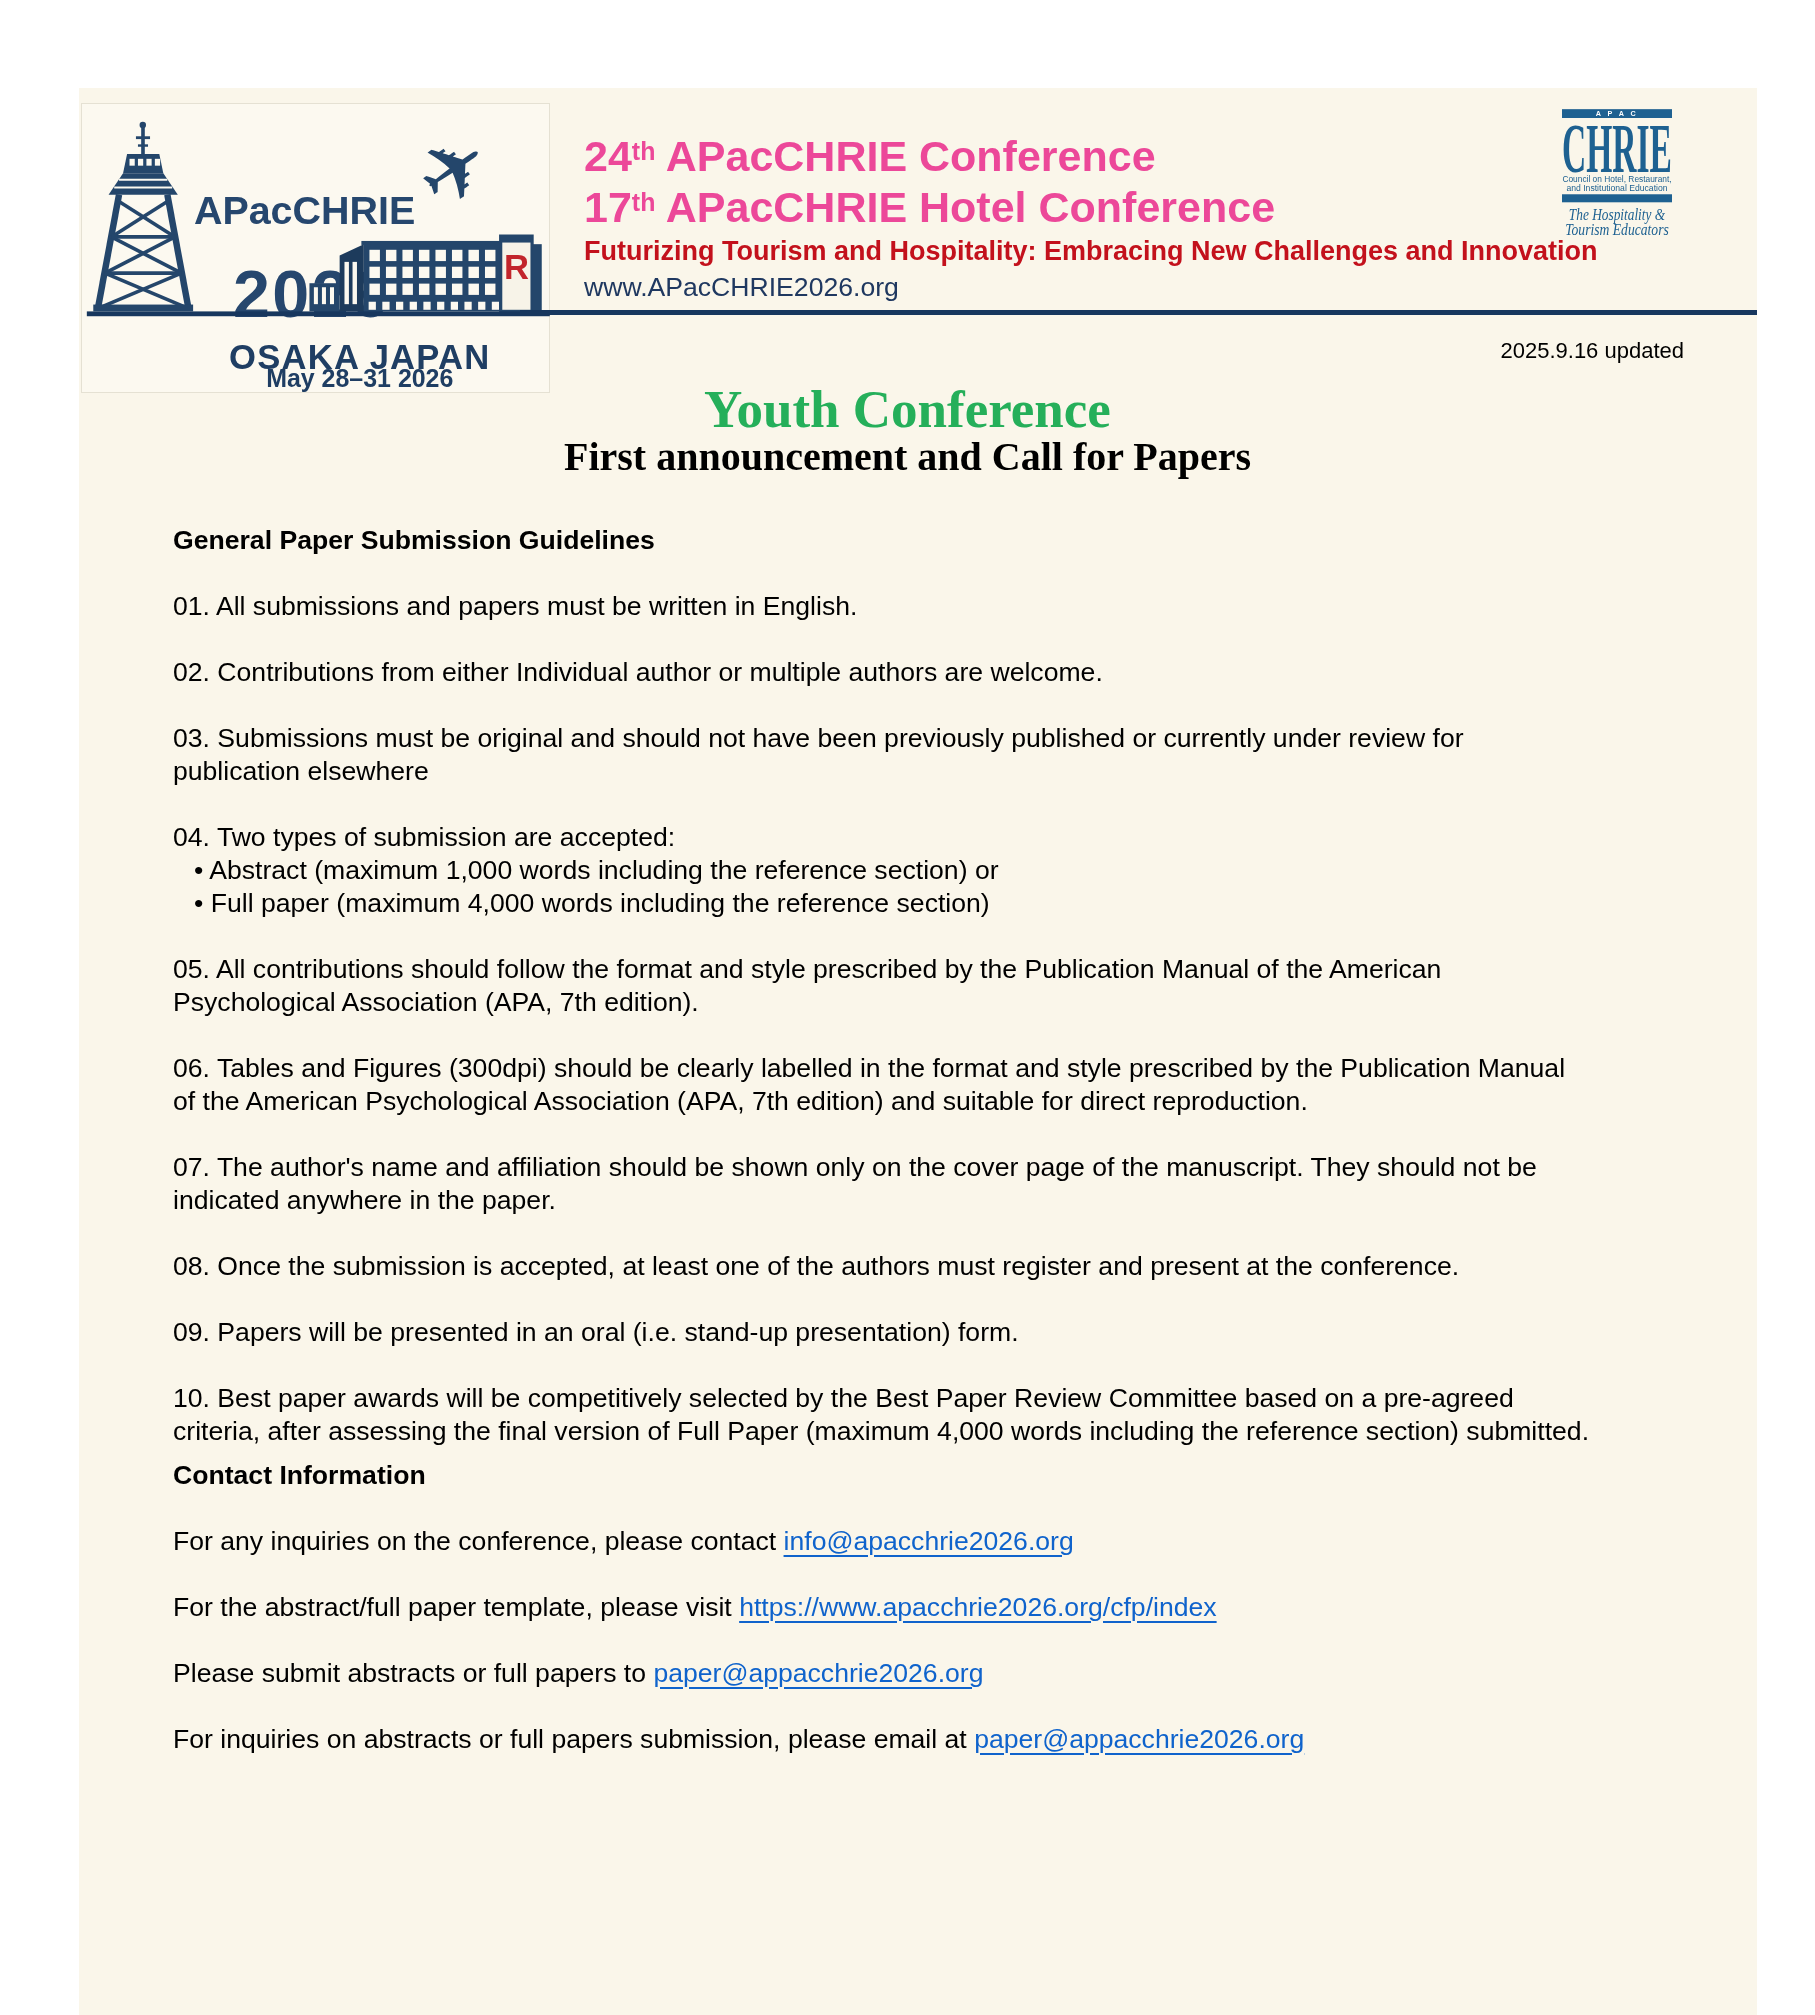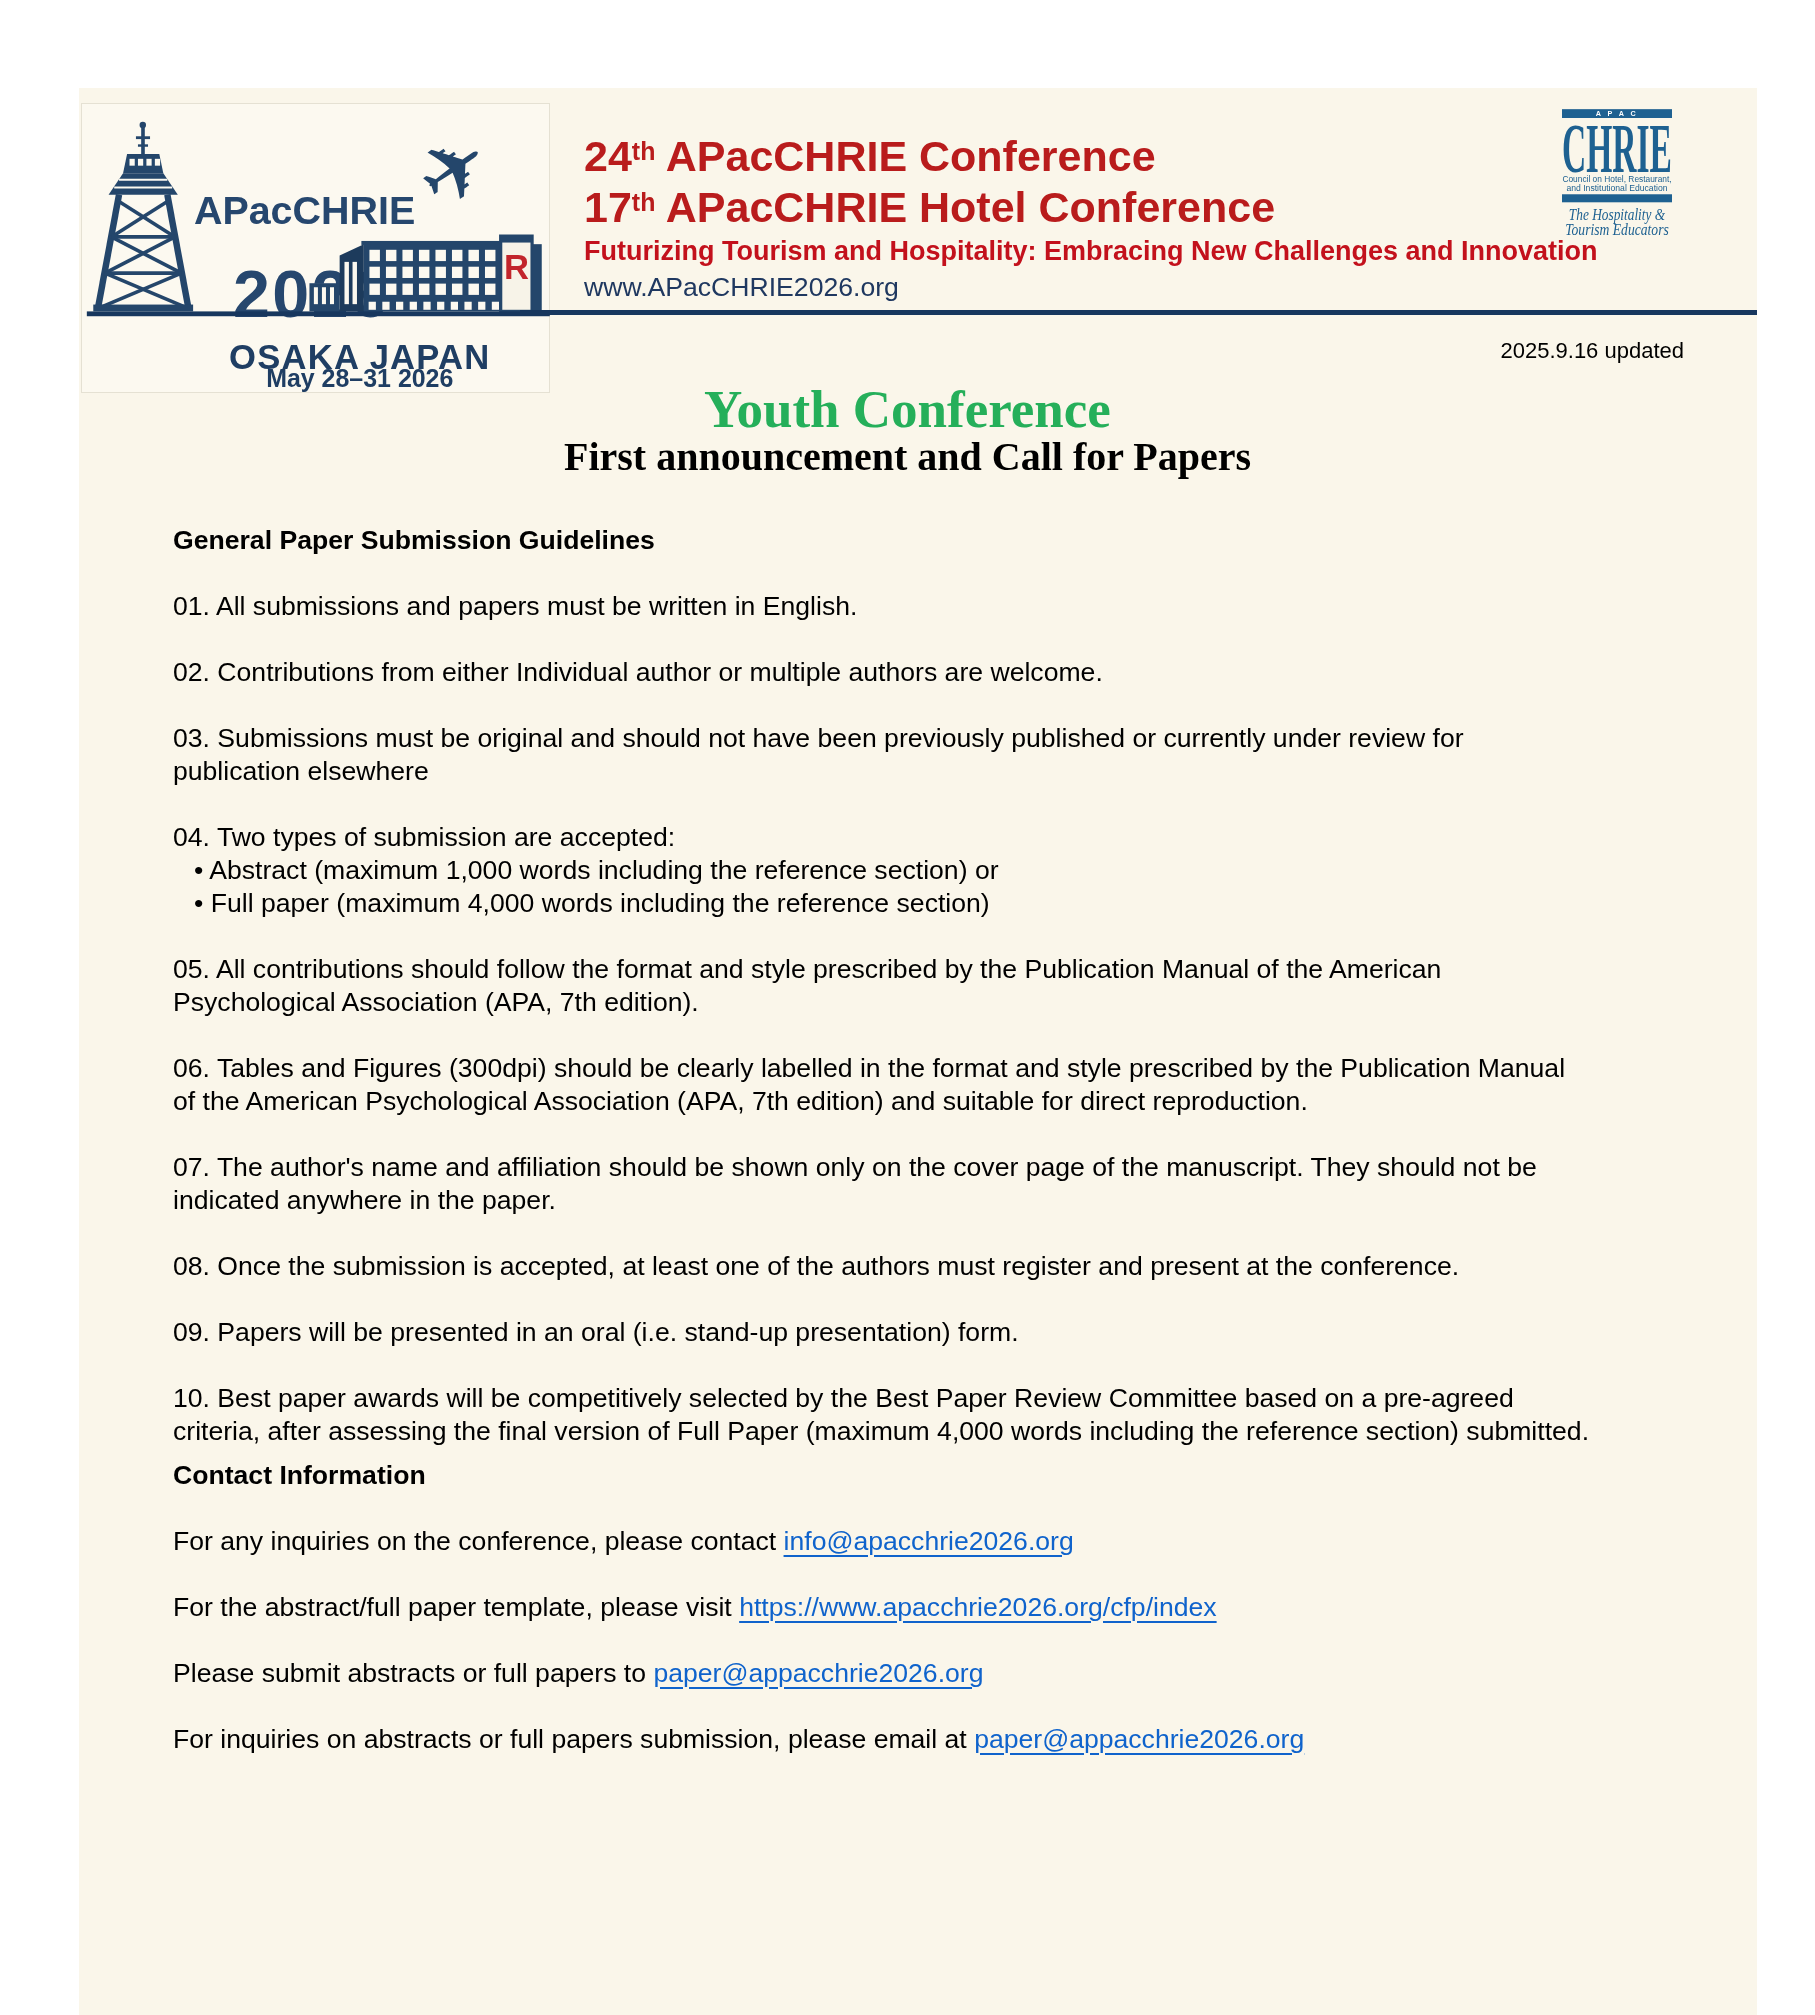--- a/index.html
+++ b/index.html
@@ -6,21 +6,21 @@
   body{width:1815px;height:2569px;position:relative;font-family:"Liberation Sans",sans-serif;overflow:hidden;}
 
   .sheet{position:absolute;left:79px;top:88px;width:1678px;height:2393px;background:#FAF6EA;}
 
   
   .logo-box{position:absolute;left:81px;top:103px;width:469px;height:290px;background:#FCF9F0;border:0.4px solid #E5E1D3;box-sizing:border-box;}
   .sep-line{position:absolute;left:520px;top:310px;width:1237px;height:4.8px;background:#17375E;}
   .updated{position:absolute;right:131px;top:338px;font-size:22px;color:#000;}
 
   .header-titles{position:absolute;left:584px;top:134px;}
-  .ht-line{font-size:43px;font-weight:bold;color:#b91c1c;line-height:1.05;}
+  .ht-line{font-size:43px;font-weight:bold;color:#ec4899;line-height:1.05;}
   .ht-line + .ht-line{margin-top:5.6px;}
   .ht-line sup{font-size:58%;vertical-align:baseline;position:relative;top:-0.45em;}
   .tagline{margin-top:7.3px;font-size:27px;font-weight:bold;color:#C3111C;line-height:1.1;}
   .website{margin-top:6.4px;font-size:26.6px;color:#1F3860;line-height:1.1;}
 
   .chrie{position:absolute;left:1562px;top:108px;width:110px;height:134px;}
 
   
   .subtitle{position:absolute;left:0;top:378px;width:100%;text-align:center;
     font-family:"Liberation Serif",serif;font-weight:bold;font-size:53px;color:#25AF5A;line-height:1.2;}

